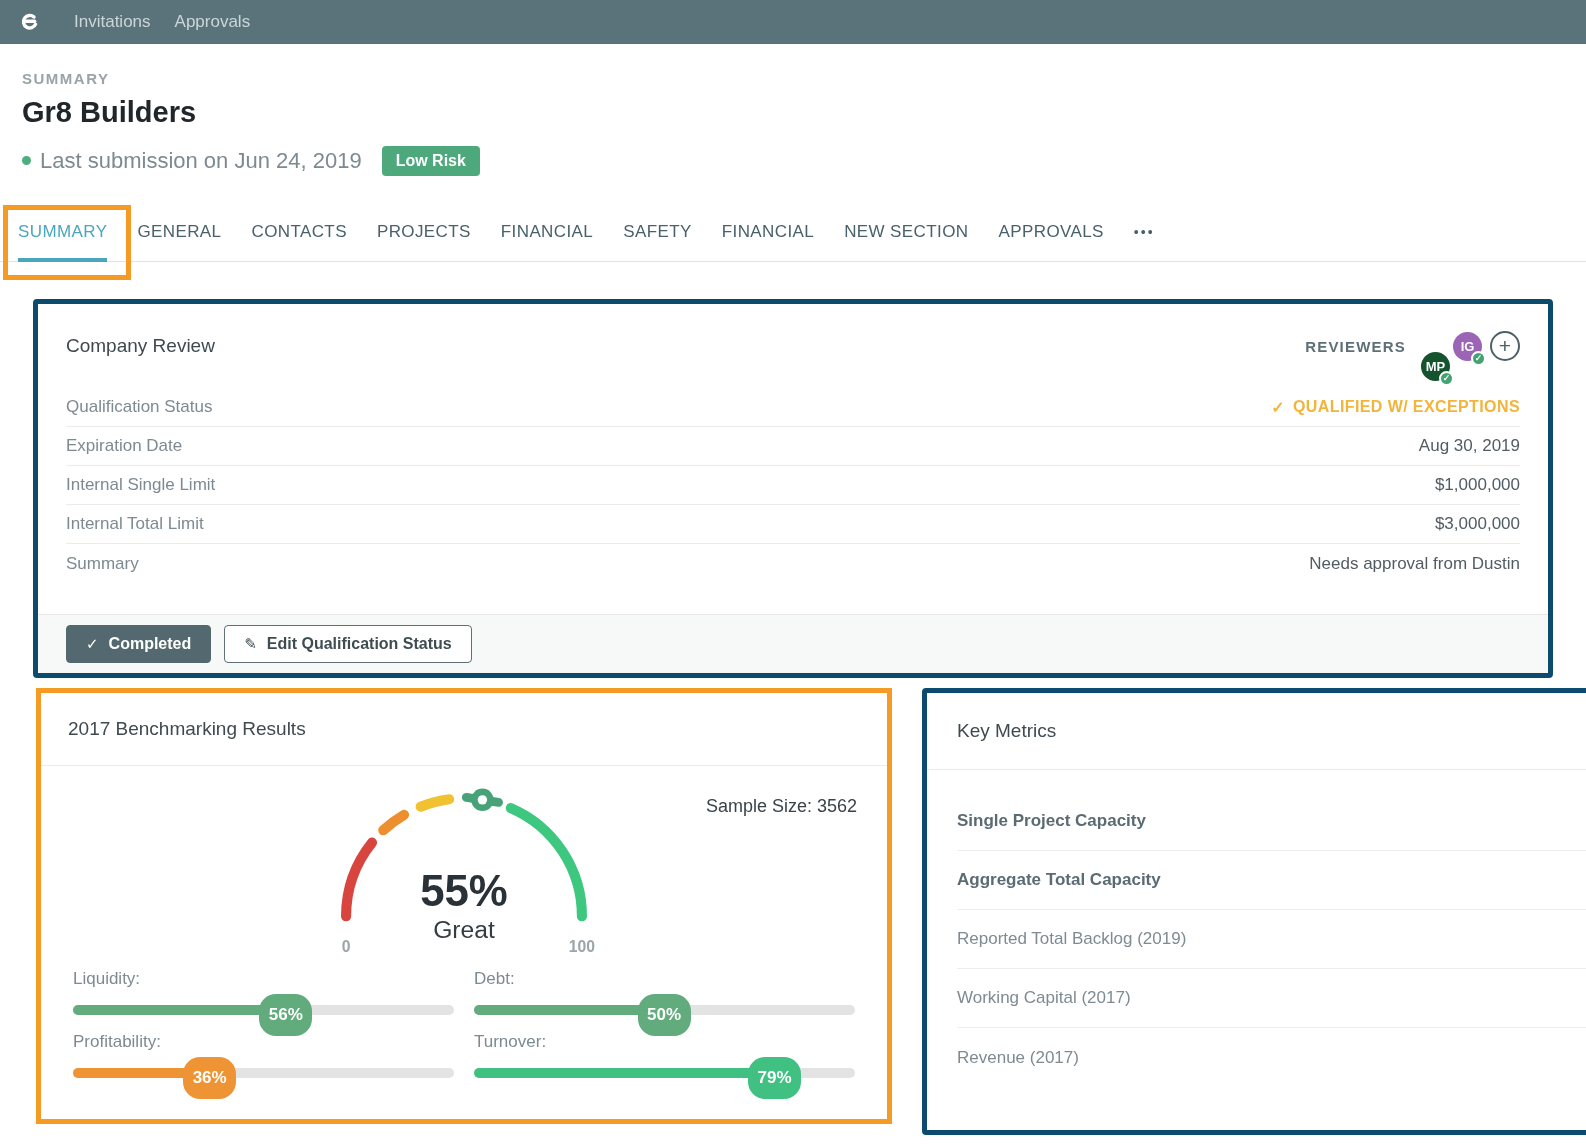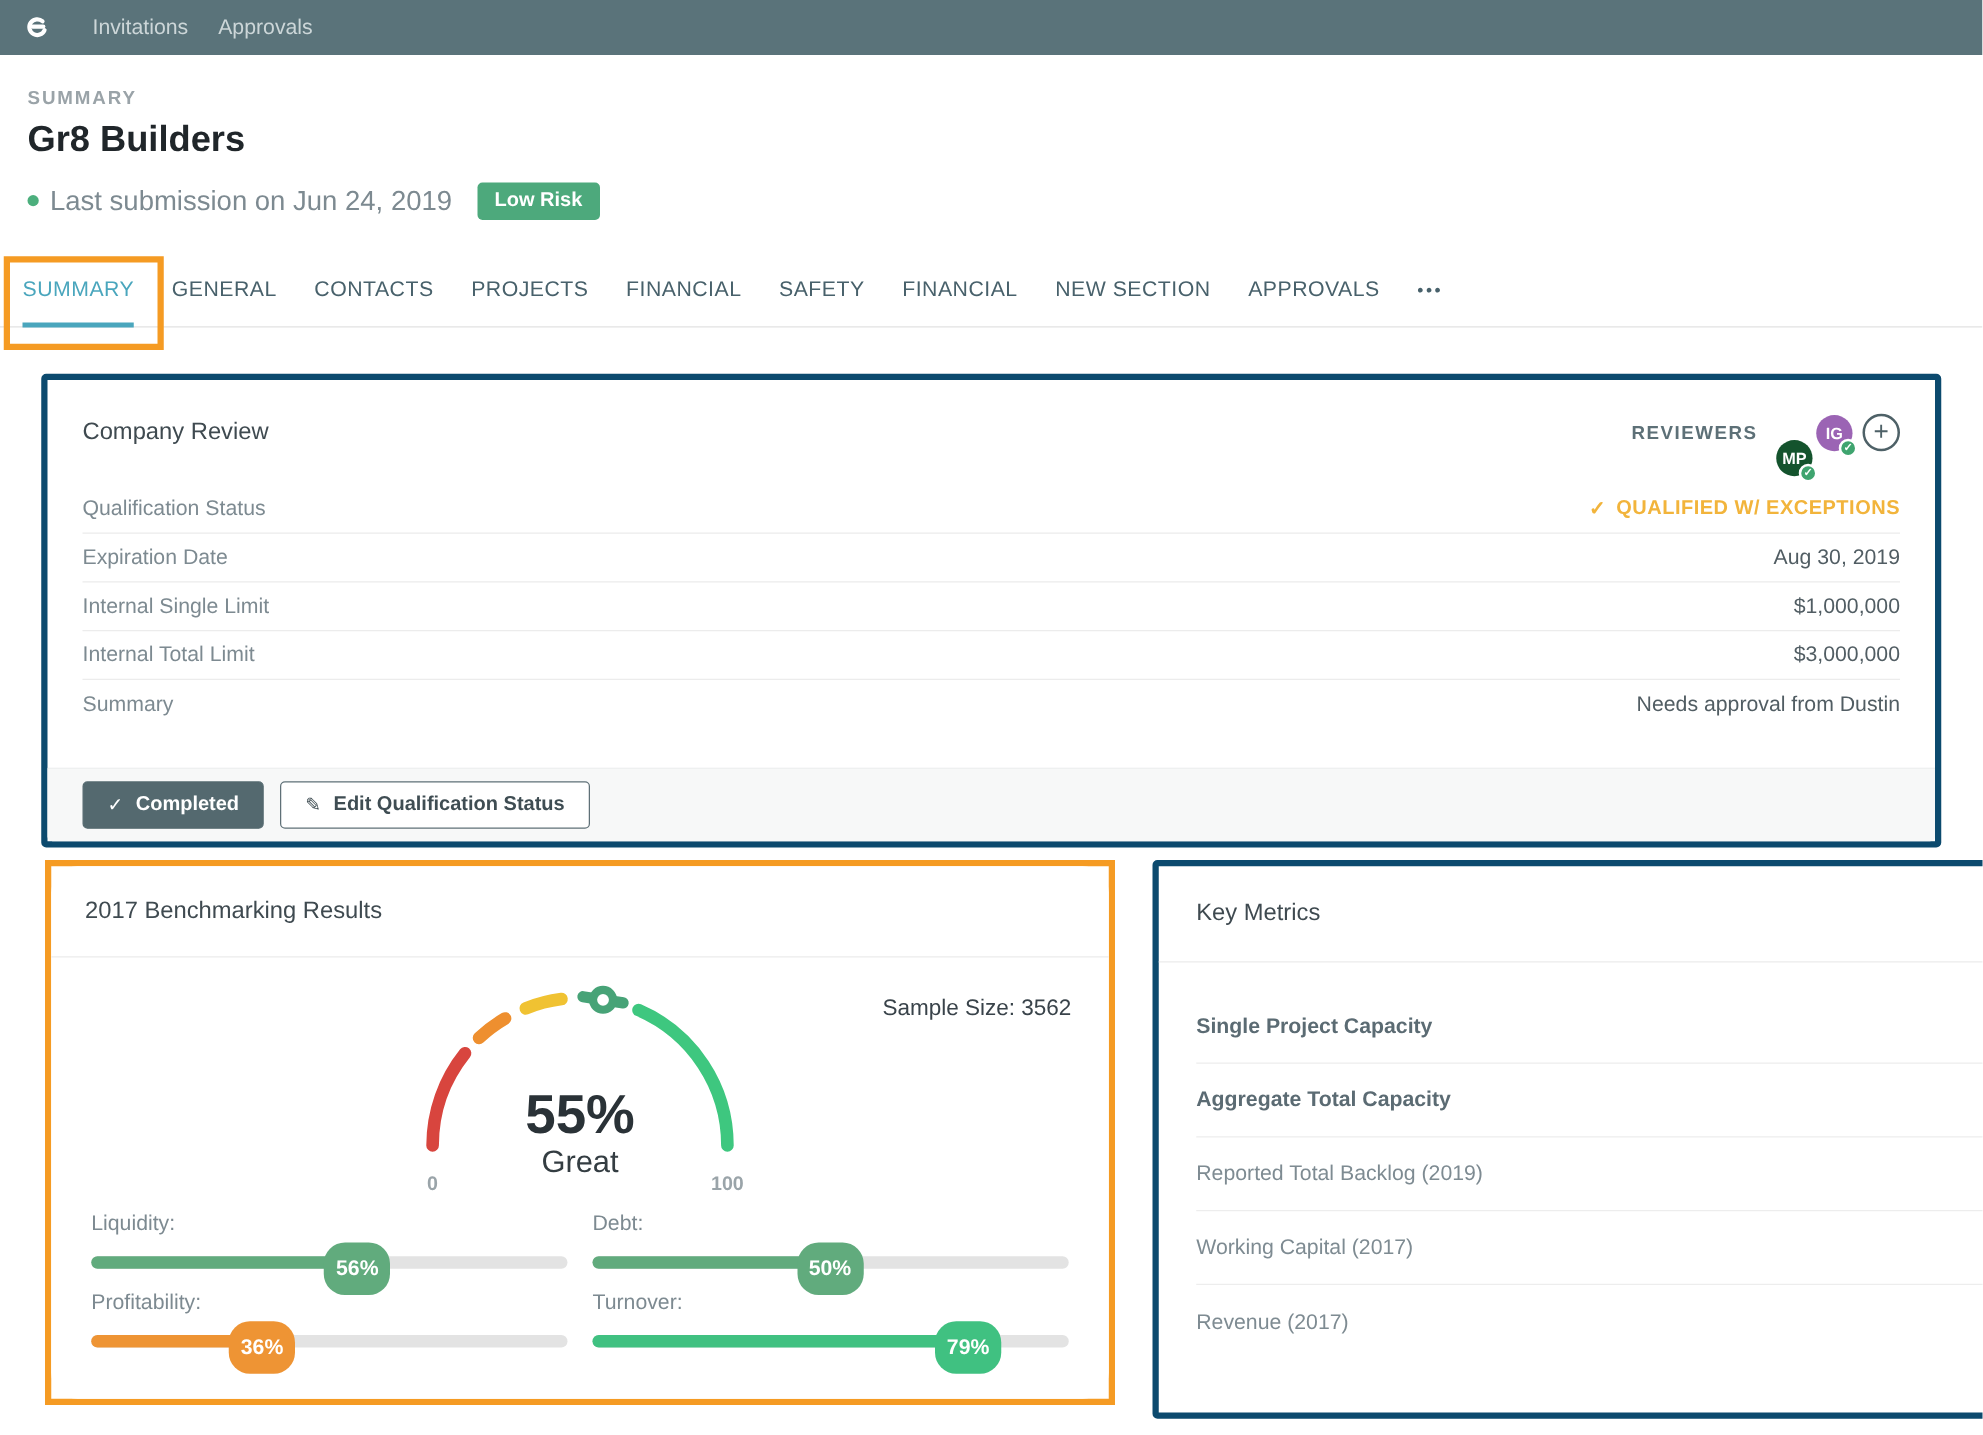--- a/index.html
+++ b/index.html
@@ -59,21 +59,21 @@
   .btn { height:38px; border-radius:4px; font-size:16px; font-weight:bold; display:flex; align-items:center;
     gap:10px; padding:0 19px; cursor:pointer; font-family:"Liberation Sans", sans-serif; }
   .btn-dark { background:#54696f; color:#fff; border:1px solid #54696f; }
   .btn-outline { background:#fff; color:#3f4d53; border:1px solid #5f7077; }
   .btn .ic { font-family:"DejaVu Sans", sans-serif; font-weight:normal; font-size:15px; }
 
   
   .bottom-row { position:absolute; left:0; top:688px; width:1586px; }
   .bench-annotation { position:absolute; left:36px; top:0; width:856px; height:436px;
     border:5px solid #f59b23; background:#fff; }
-  .bench-inner { position:relative; width:100%; height:100%; background:#fff;border-radius:21px; }
+  .bench-inner { position:relative; width:100%; height:100%; background:#fff; }
   .bench-head { height:73px; display:flex; align-items:center; padding:0 27px; border-bottom:1px solid #ececec; }
   .sample-size { position:absolute; top:103px; right:30px; color:#39434a; font-size:18px; }
   .gauge-wrap { display:flex; justify-content:center; margin-top:21px; }
   .gauge-center-num { font-size:39px; font-weight:bold; fill:#2a3237; }
   .gauge-center-word { font-size:22px; fill:#343d42; font-weight:500; }
   .gauge-minmax { font-size:14px; font-weight:bold; fill:#9aa4a9; }
 
   .bars-grid { display:grid; grid-template-columns:1fr 1fr; column-gap:20px; padding:0 32px; margin-top:2px; }
   .bar-label { color:#7d8a91; font-size:17px; margin-bottom:5px; }
   .bar-label.second { margin-top:5px; }

